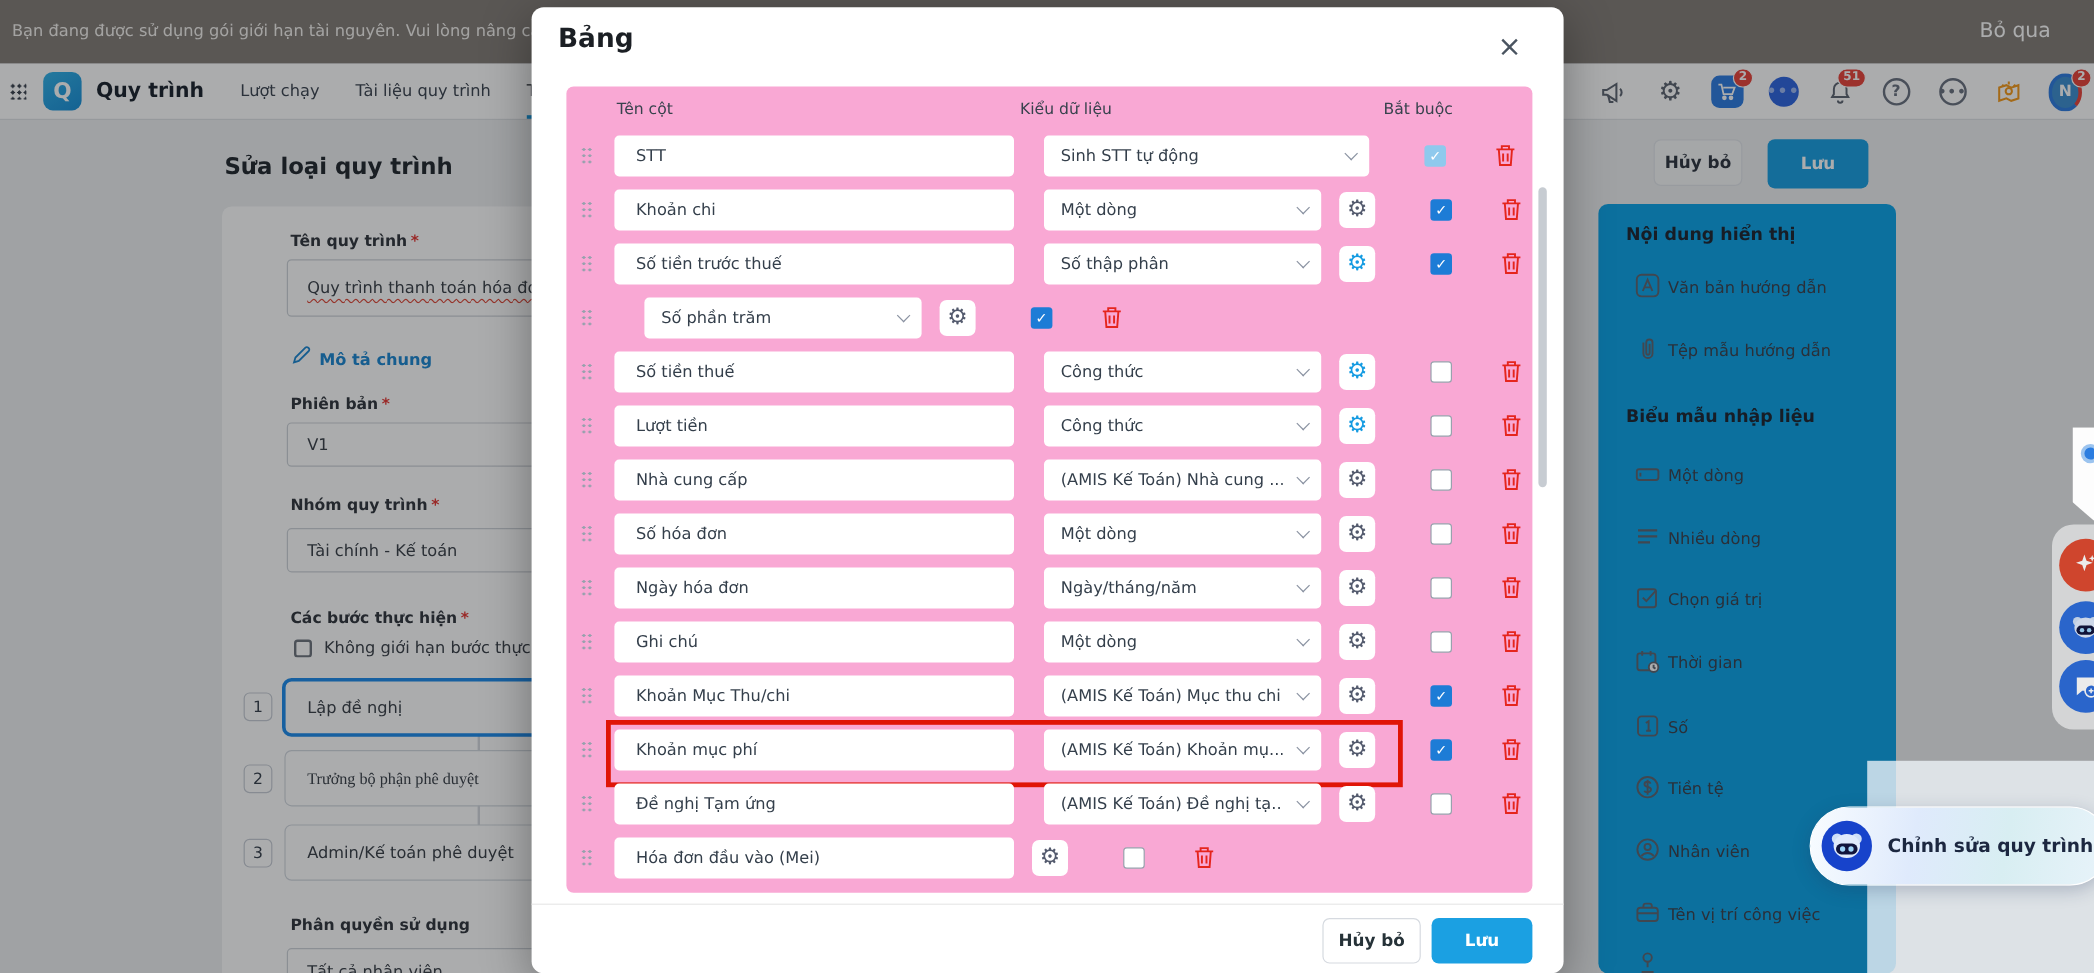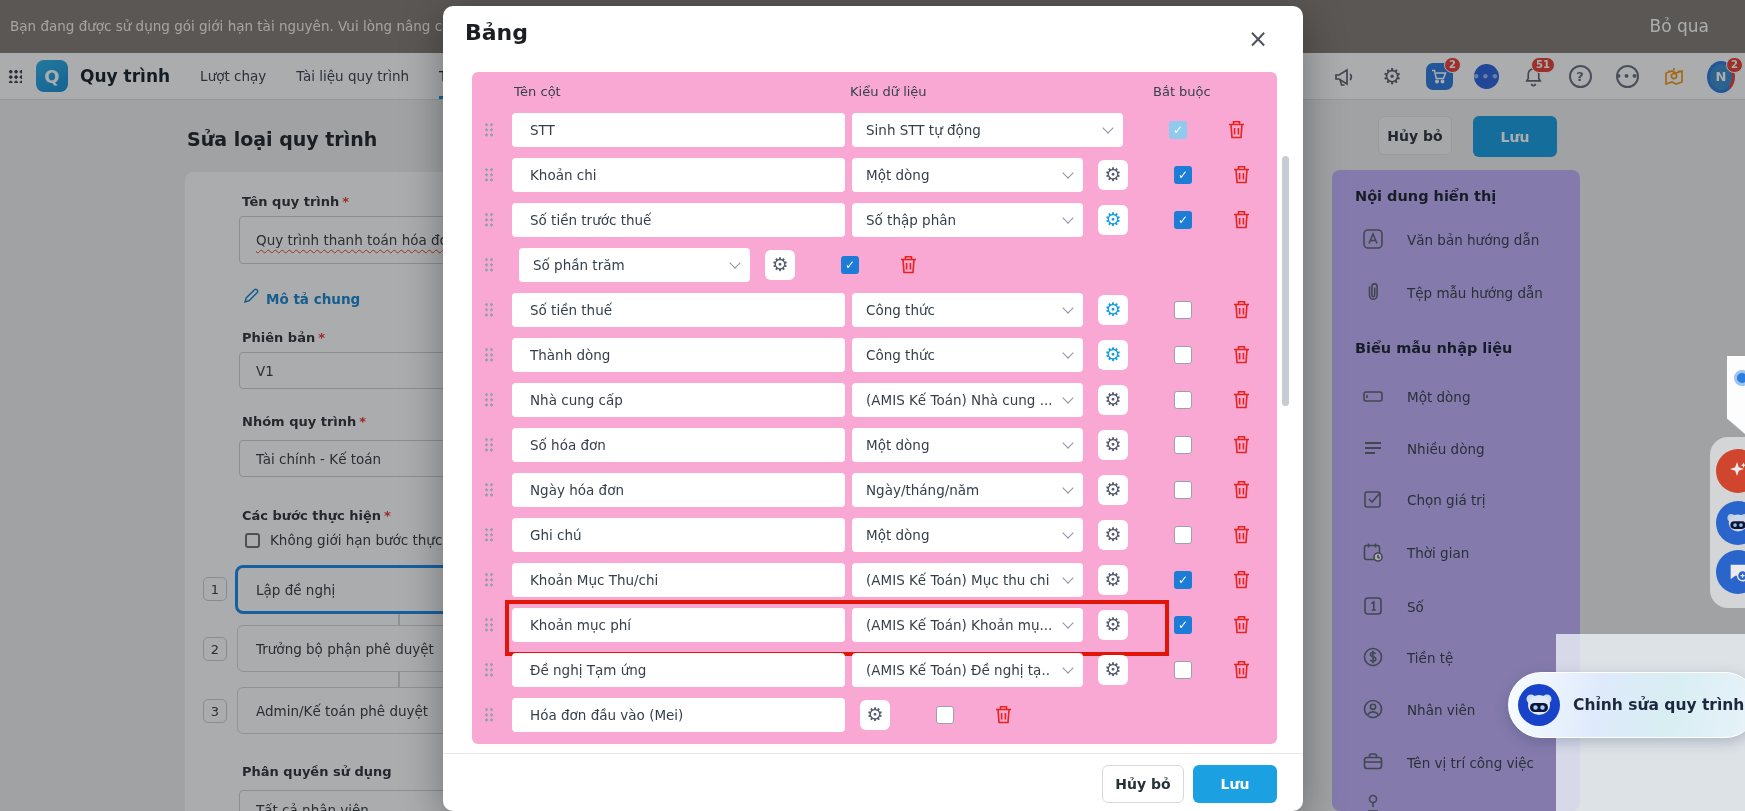--- a/index.html
+++ b/index.html
@@ -52,23 +52,23 @@
   .step-badge { position:absolute; width:24px; height:24px; background:#fff; border:1px solid #c9ced6; border-radius:5px; font-size:13px; color:#39424e; display:flex; align-items:center; justify-content:center; }
   .step-box { position:absolute; left:52px; width:250px; height:47px; background:#fff; border:1px solid #d4d9e0; border-radius:6px; font-size:13.5px; color:#3c424a; display:flex; align-items:center; padding-left:18px; cursor:pointer; white-space:nowrap; }
   .step-box.selected { left:50px; border:3px solid #1f8ceb; border-radius:8px; height:49px; }
   .chev { width:8px; height:8px; border-right:1.7px solid #8b93a2; border-bottom:1.7px solid #8b93a2; transform:rotate(45deg); margin-top:-4px; }
   .finput .chev { position:absolute; right:12px; top:50%; margin-top:-6px; }
 
   
   .pg-btn { position:absolute; border-radius:6px; font-size:14px; font-weight:bold; display:flex; align-items:center; justify-content:center; cursor:pointer; }
   .pg-cancel { left:1378px; top:116px; width:74px; height:39px; background:#f6f7f8; color:#2f3640; border:1px solid #e3e6ea; }
   .pg-save { left:1473px; top:116px; width:84px; height:41px; background:#1ba0e2; color:#fff; }
-  .right-card { position:absolute; left:1332px; top:170px; width:248px; height:641px; background:#c4b5fd; border-radius:8px; }
+  .right-card { position:absolute; left:1332px; top:170px; width:248px; height:641px; background:#0ea5e9; border-radius:8px; }
   .rp-header { position:absolute; left:23px; font-size:14.5px; font-weight:bold; color:#1f2733; white-space:nowrap; }
-  .rp-item { position:absolute; left:30px; height:28px; display:flex; align-items:center; gap:23px; font-size:13.5px; color:#3c4350; cursor:pointer; white-space:nowrap; }
+  .rp-item { position:absolute; left:30px; height:28px; display:flex; align-items:center; gap:6px; font-size:13.5px; color:#3c4350; cursor:pointer; white-space:nowrap; }
   .rp-item svg { flex:0 0 auto; }
 
   
   .pill-popover { position:absolute; left:1556px; top:634px; width:189px; height:177px; background:rgba(238,243,248,0.78); }
   .ava-pill { position:absolute; left:1508px; top:672px; width:250px; height:66px; border-radius:33px;
     background:linear-gradient(100deg,#f8fcff 0%,#dfeafc 35%,#d8eef2 65%,#e8f3fa 100%);
     border:1px solid #fff; box-shadow:0 4px 14px rgba(30,50,90,.25); display:flex; align-items:center; cursor:pointer; }
   .ava-avatar { width:42px; height:42px; border-radius:50%; background:#1743cb; margin-left:9px; display:flex; align-items:center; justify-content:center; flex:0 0 auto; }
   .ava-label { margin-left:13px; font-size:15.5px; font-weight:bold; color:#1c2740; white-space:nowrap; }
   .shield-tab { position:absolute; left:1727px; top:356px; width:36px; height:78px; background:#fdfdfd;
@@ -85,21 +85,21 @@
   .modal-title { position:absolute; left:22px; top:14px; font-size:22px; font-weight:bold; color:#1b1f24; }
   .modal-close { position:absolute; left:800px; top:18px; width:30px; height:30px; font-size:24px; color:#4a5460; display:flex; align-items:center; justify-content:center; cursor:pointer; }
   .tablebox { position:absolute; left:29px; top:66px; width:805px; height:672px; background:#f9a8d4; border-radius:6px; overflow:hidden; }
   .thead-lbl { position:absolute; top:12px; font-size:13px; color:#37424d; }
   .rows { position:absolute; left:0; top:35px; width:100%; }
   .trow { height:45px; display:flex; align-items:center; padding-left:12px; position:relative; }
   .handle { width:10px; height:16px; margin-right:18px; flex:0 0 auto; cursor:grab;
     background-image:radial-gradient(#97a0ad 1.3px, transparent 1.4px); background-size:5px 5.2px; }
   .cell { background:#fff; border-radius:4px; height:34px; display:flex; align-items:center; }
   .cell.name { width:333px; padding-left:18px; font-size:13.5px; color:#343f4b; }
-  .cell.type { width:231px; margin-left:7px; padding-left:14px; font-size:13.5px; color:#343f4b; position:relative; cursor:pointer; }
+  .cell.type { width:231px; margin-left:25px; padding-left:14px; font-size:13.5px; color:#343f4b; position:relative; cursor:pointer; }
   .cell.type .tval { white-space:nowrap; overflow:hidden; max-width:185px; }
   .cell.type .chev { position:absolute; right:11px; top:50%; margin-top:-6px; }
   .trow.no-gear .cell.type { width:271px; }
   .gearbtn { width:30px; height:30px; margin-left:15px; background:#fff; border-radius:6px; display:flex; align-items:center; justify-content:center; cursor:pointer; }
   .gear-glyph { font-size:19px; line-height:1; color:#545b6e; }
   .gearbtn.blue .gear-glyph { color:#169ce2; }
   .cb { width:18px; height:18px; margin-left:46px; border-radius:3px; display:flex; align-items:center; justify-content:center; cursor:pointer; flex:0 0 auto; }
   .cb .tick { color:#fff; font-size:12px; font-weight:bold; display:none; }
   .cb.checked { background:#1d7cd6; } .cb.checked .tick { display:block; }
   .cb.checked-disabled { background:#8fc9ed; } .cb.checked-disabled .tick { display:block; }
@@ -221,21 +221,21 @@
             <span>1</span>
           </div>
     <div class="step-box selected" style="top: 393px;">
             <span>Lập đề nghị</span>
           </div>
   </div>
         <div>
     <div class="step-badge" style="left: 18px; top: 465px;">
             <span>2</span>
           </div>
-    <div class="step-box" style="top: 453px;">
+    <div class="step-box" style="top: 453px; font-family: Liberation Serif, serif;">
             <span>Trưởng bộ phận phê duyệt</span>
           </div>
   </div>
         <div>
     <div class="step-badge" style="left: 18px; top: 527px;">
             <span>3</span>
           </div>
     <div class="step-box" style="top: 515px;">
             <span>Admin/Kế toán phê duyệt</span>
           </div>
@@ -502,21 +502,21 @@
               <path d="M1 4.5h15"></path>
               <path d="M5.5 4.5V1.8h6v2.7"></path>
               <path d="M3 4.5l1 13h9l1-13"></path>
               <path d="M6.6 8v6.5M10.4 8v6.5"></path>
             </svg>
     </div>
   </div>
         <div class="trow">
     <span class="handle"></span>
     <div class="cell name">
-            <span>Thành dòng</span>
+            <span>Lượt tiền</span>
           </div>
     <div class="cell type">
       <span class="tval">Công thức</span>
       <span class="chev"></span>
     </div>
     <div class="gearbtn blue">
             <span class="gear-glyph">⚙</span>
           </div>
     <div class="cb unchecked"></div>
     <div class="trashbtn">

